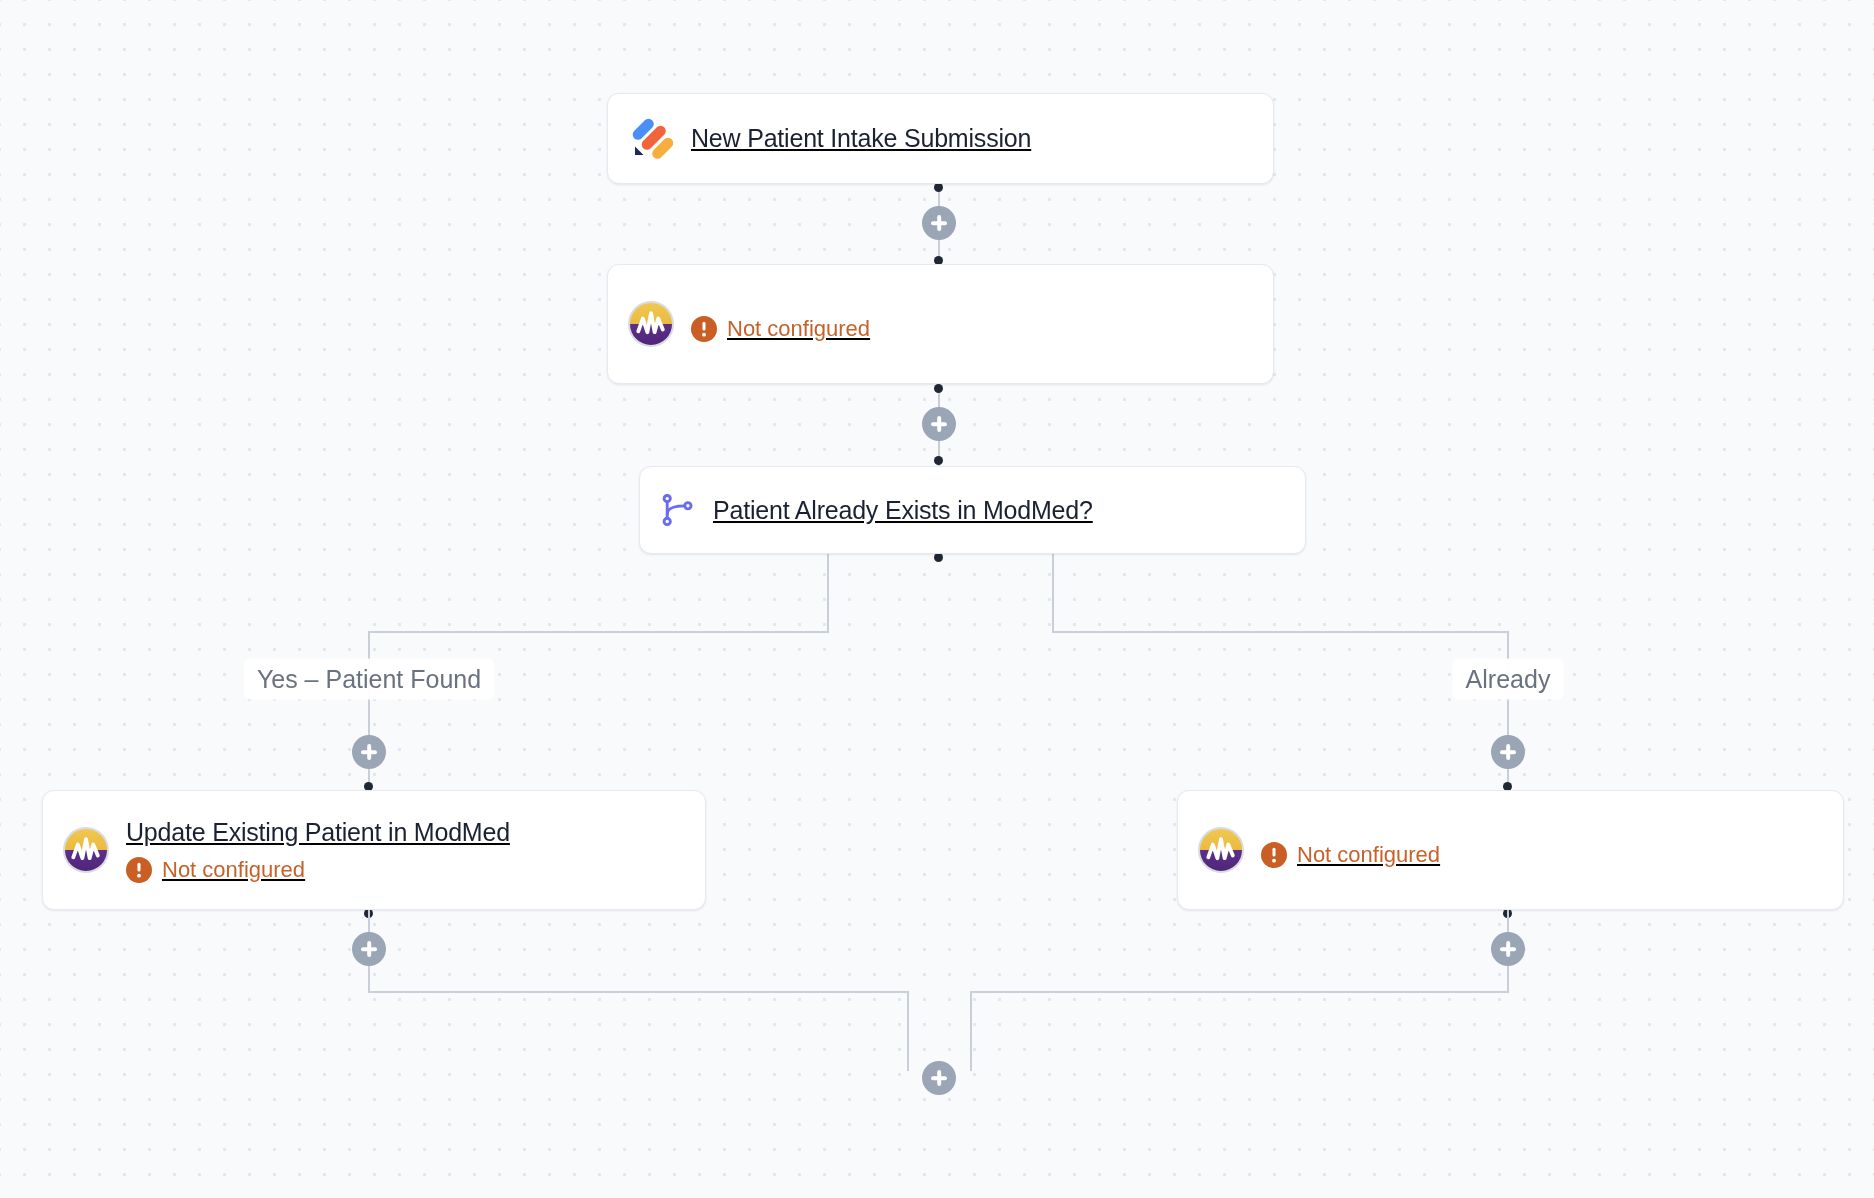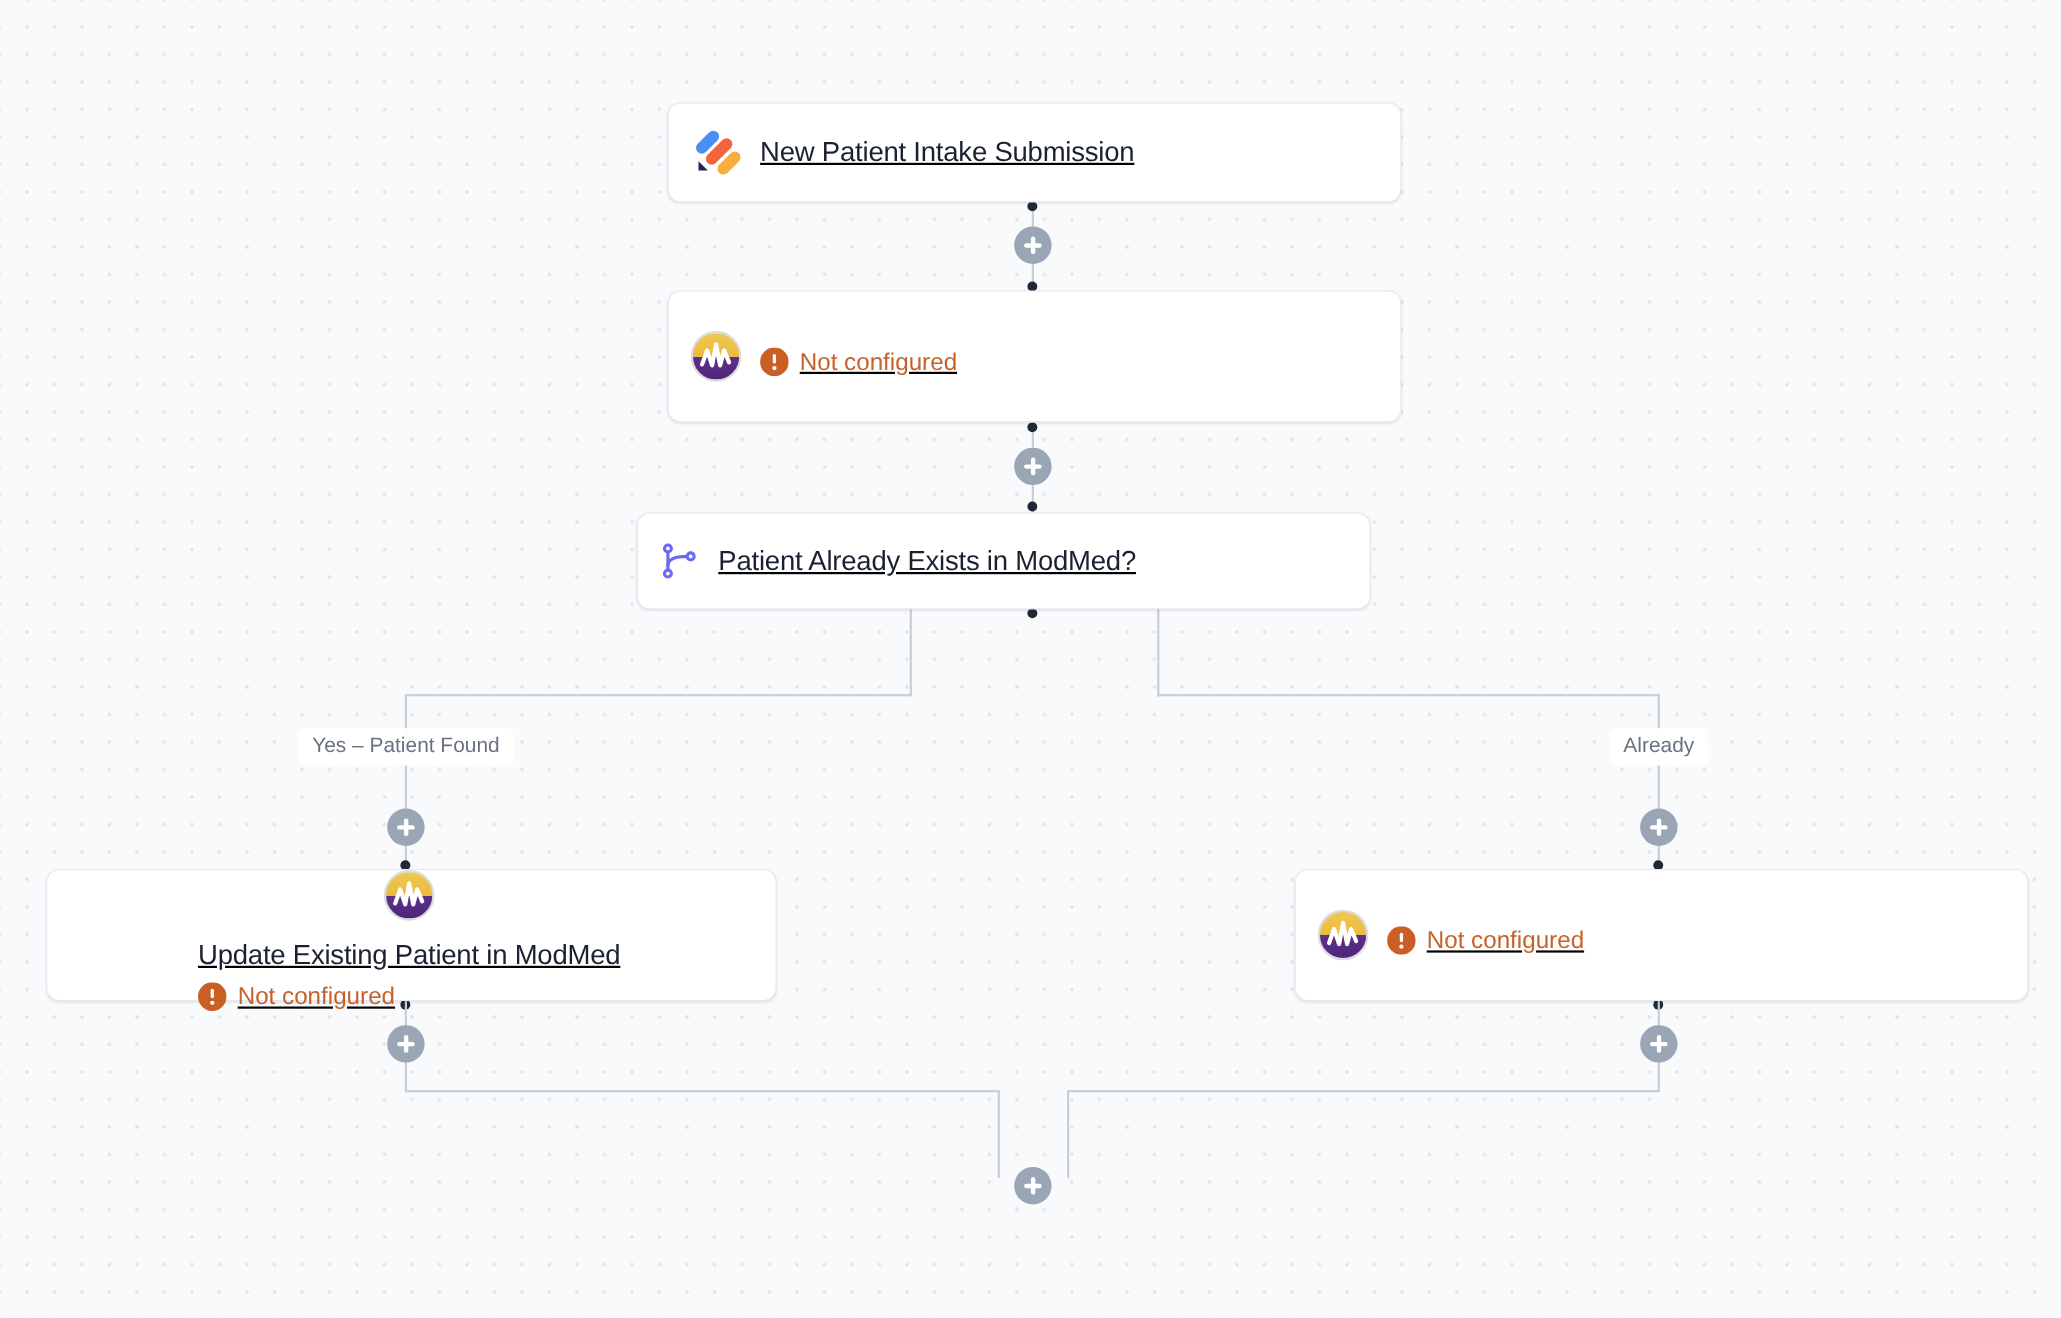--- a/index.html
+++ b/index.html
@@ -21,21 +21,21 @@
   .status-row{display:flex;align-items:flex-end;gap:10px;margin-top:10px;}
   .status-text{font-size:22px;color:#c7612a;font-weight:500;}
   .line{position:absolute;background:#c9ced8;}
   .port{position:absolute;width:9px;height:9px;border-radius:50%;background:#202836;}
   .plus{position:absolute;width:34px;height:34px;border-radius:50%;background:#9aa5b5;cursor:pointer;}
   .plus::before,.plus::after{content:"";position:absolute;background:#ffffff;border-radius:2px;left:50%;top:50%;}
   .plus::before{width:16px;height:3.6px;transform:translate(-50%,-50%);}
   .plus::after{width:3.6px;height:16px;transform:translate(-50%,-50%);}
   .branch-label{
     position:absolute;transform:translate(-50%,-50%);background:rgba(255,255,255,.96);
-    padding:6px 13px;border-radius:6px;font-size:19px;color:#6a7280;white-space:nowrap;
+    padding:6px 13px;border-radius:6px;font-size:25px;color:#6a7280;white-space:nowrap;
   }
   .modmed-icon{
     width:46px;height:46px;flex:0 0 46px;border-radius:50%;
     border:2px solid #d8dbe0;box-sizing:border-box;
     background:linear-gradient(180deg,#f0c852 0%,#eaba3e 51%,#5d2f8c 51%,#502577 100%);
     display:flex;align-items:center;justify-content:center;
   }
   .icon-box{display:flex;align-items:center;justify-content:center;flex:0 0 auto;}
 </style>
 </head>
@@ -110,36 +110,36 @@
             <circle cx="12" cy="12" r="12" fill="#c95f24"></circle>
             <rect x="10.6" y="5.4" width="2.8" height="8" rx="1.4" fill="#ffffff"></rect>
             <circle cx="12" cy="17.2" r="1.8" fill="#ffffff"></circle>
           </svg>
         </span>
         <span class="status-text">Not configured</span>
       </div>
     </div>
   </div>
 
-  <div class="node" style="left:579px;top:466px;width:667px;height:88px;">
+  <div class="node" style="left:639px;top:466px;width:667px;height:88px;">
     <span class="icon-box">
       <svg width="36" height="36" viewBox="0 0 24 24" stroke="#6a6af2" stroke-width="1.9" fill="none">
         <circle cx="4.8" cy="4.4" r="2.1"></circle>
         <circle cx="4.8" cy="19.6" r="2.1"></circle>
         <circle cx="18.6" cy="9.2" r="2.1"></circle>
         <path d="M4.8 6.6 L4.8 17.4"></path>
         <path d="M4.8 14.8 C4.8 10.4 10.2 9.2 16.4 9.2" stroke-linecap="round"></path>
       </svg>
     </span>
     <div class="node-text">
       <div class="node-title">Patient Already Exists in ModMed?</div>
     </div>
   </div>
 
-  <div class="node" style="left:42px;top:790px;width:664px;height:120px;flex-direction:column;">
+  <div class="node" style="left:42px;top:790px;width:664px;height:120px;">
     <span class="modmed-icon icon-box">
       <svg width="40" height="40" viewBox="0 0 44 44">
         <polyline points="8,30 13,16 18,31 22,10 26,31 30,16 35,28" stroke="#ffffff" stroke-width="4.2" fill="none" stroke-linecap="round" stroke-linejoin="round"></polyline>
       </svg>
     </span>
     <div class="node-text">
       <div class="node-title">Update Existing Patient in ModMed</div>
       <div class="status-row">
         <span class="icon-box">
           <svg width="26" height="26" viewBox="0 0 24 24">

